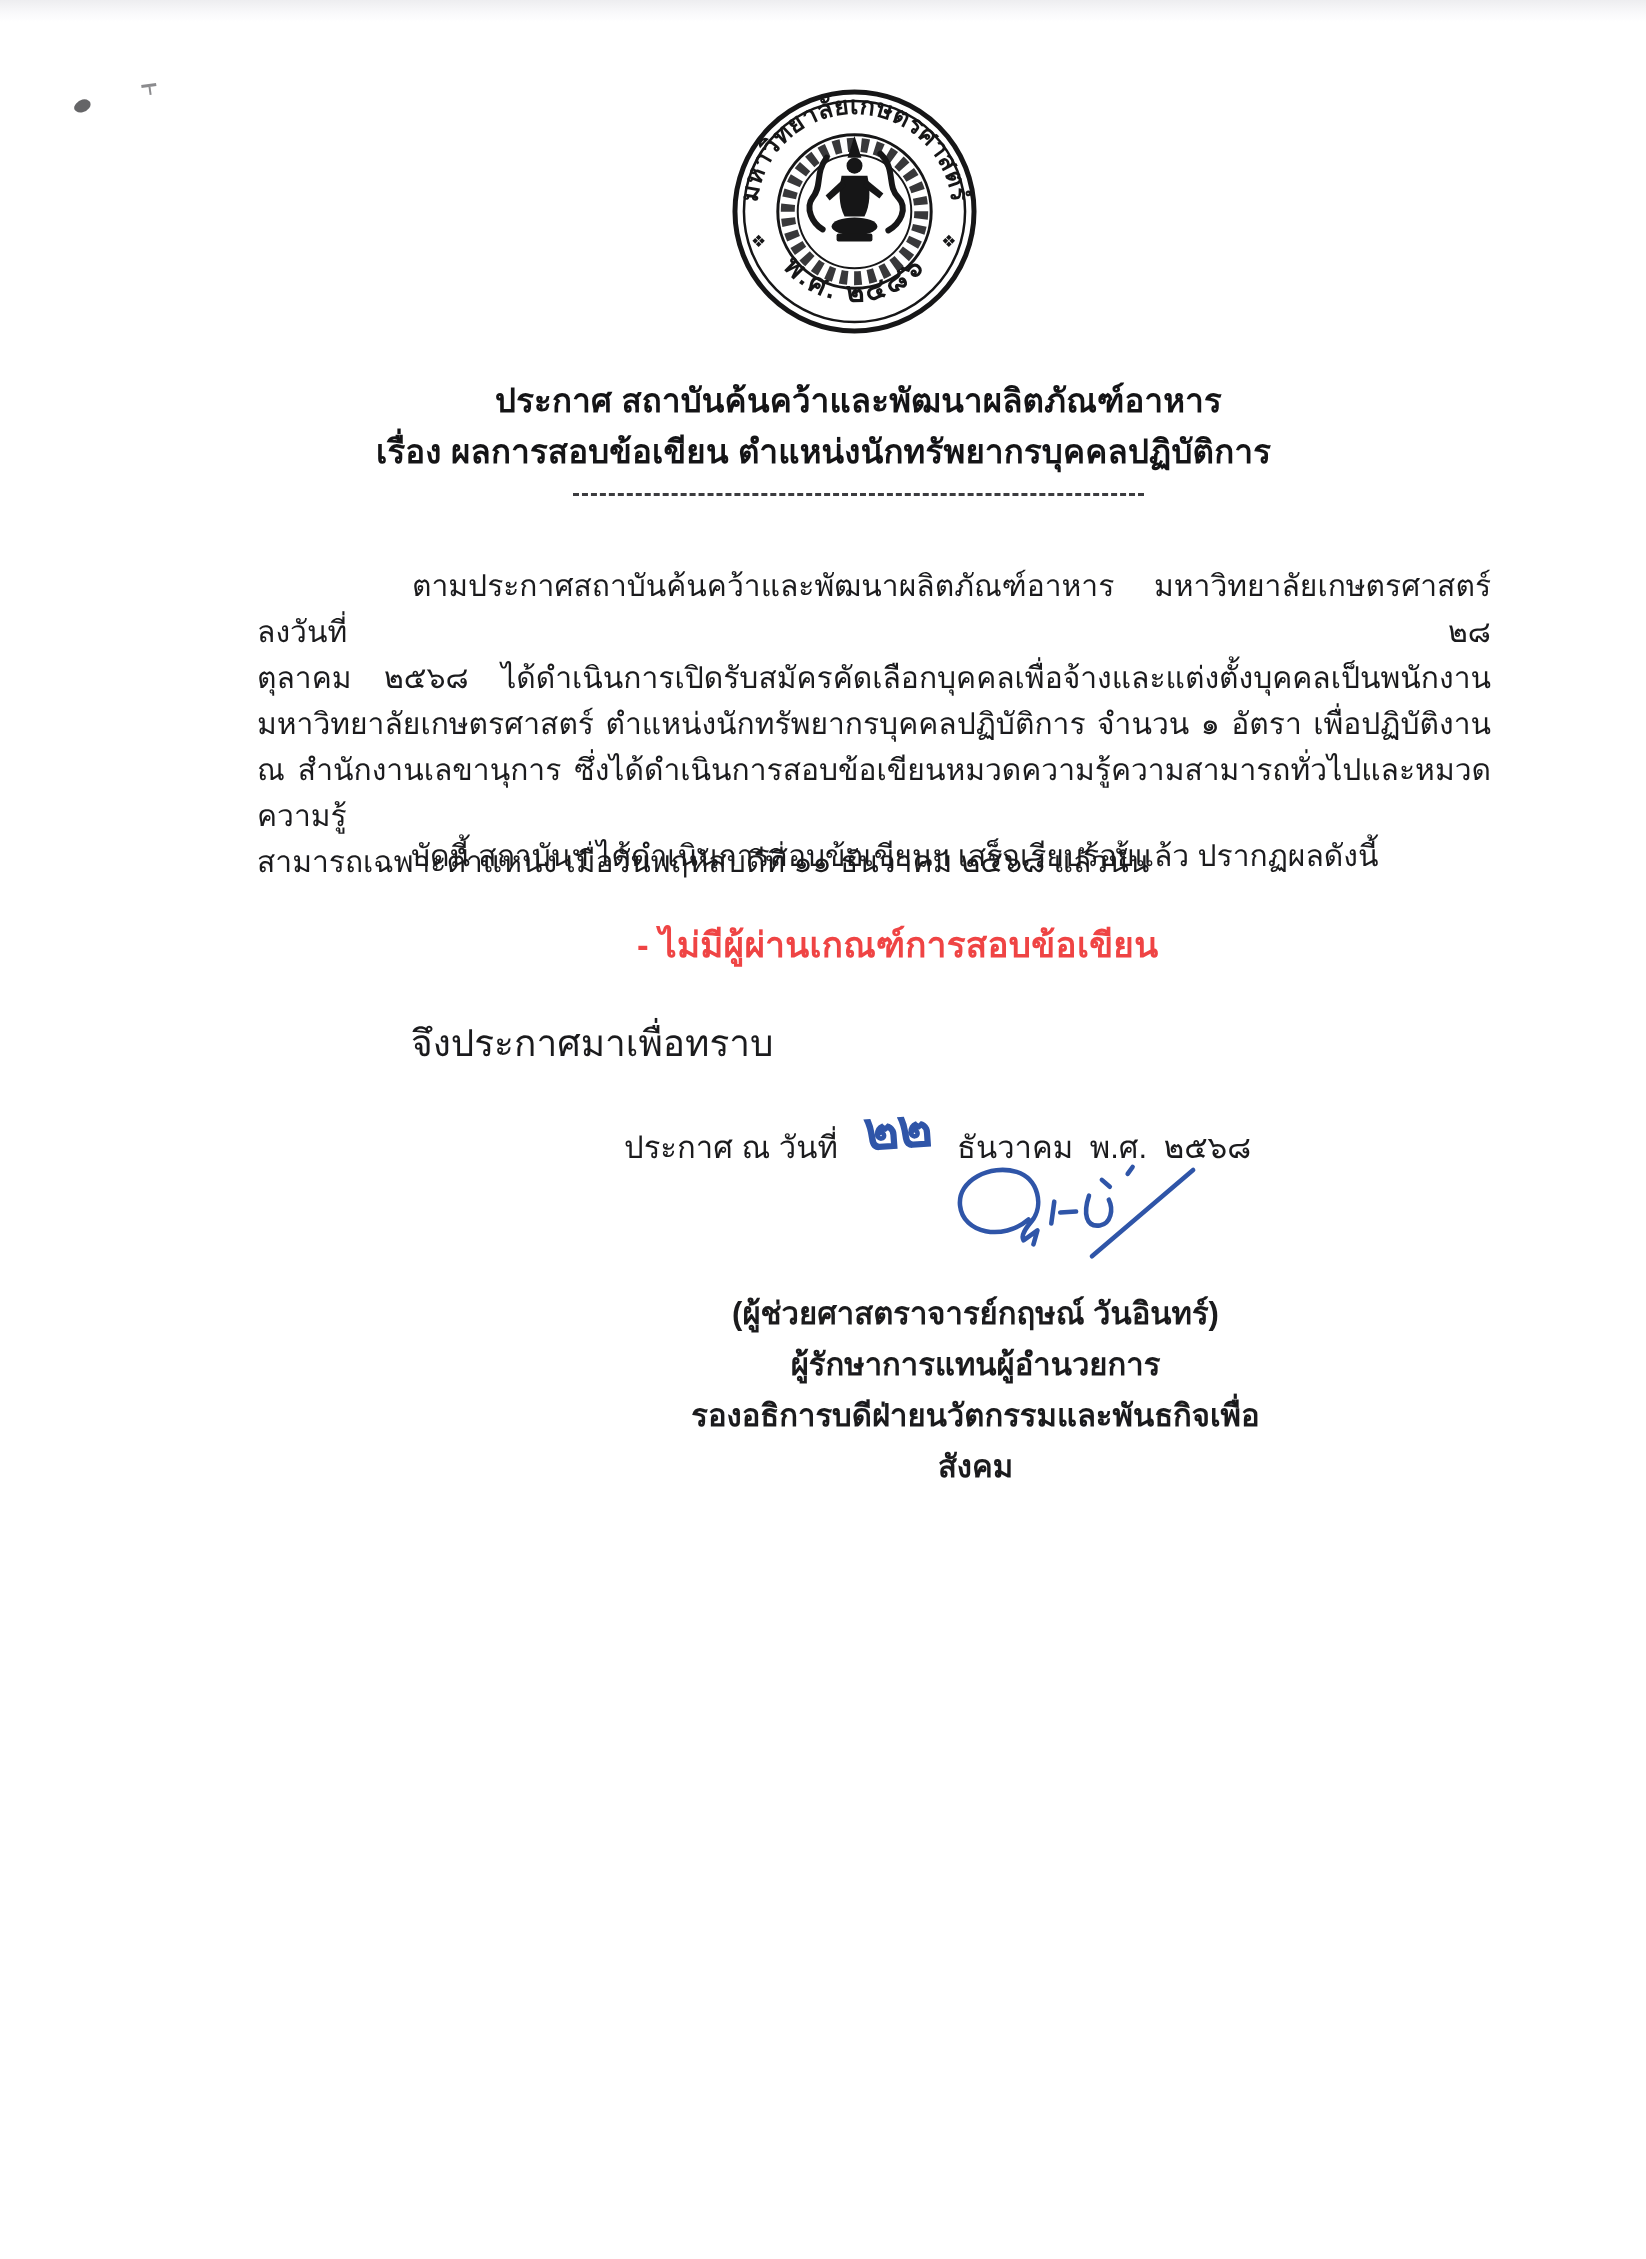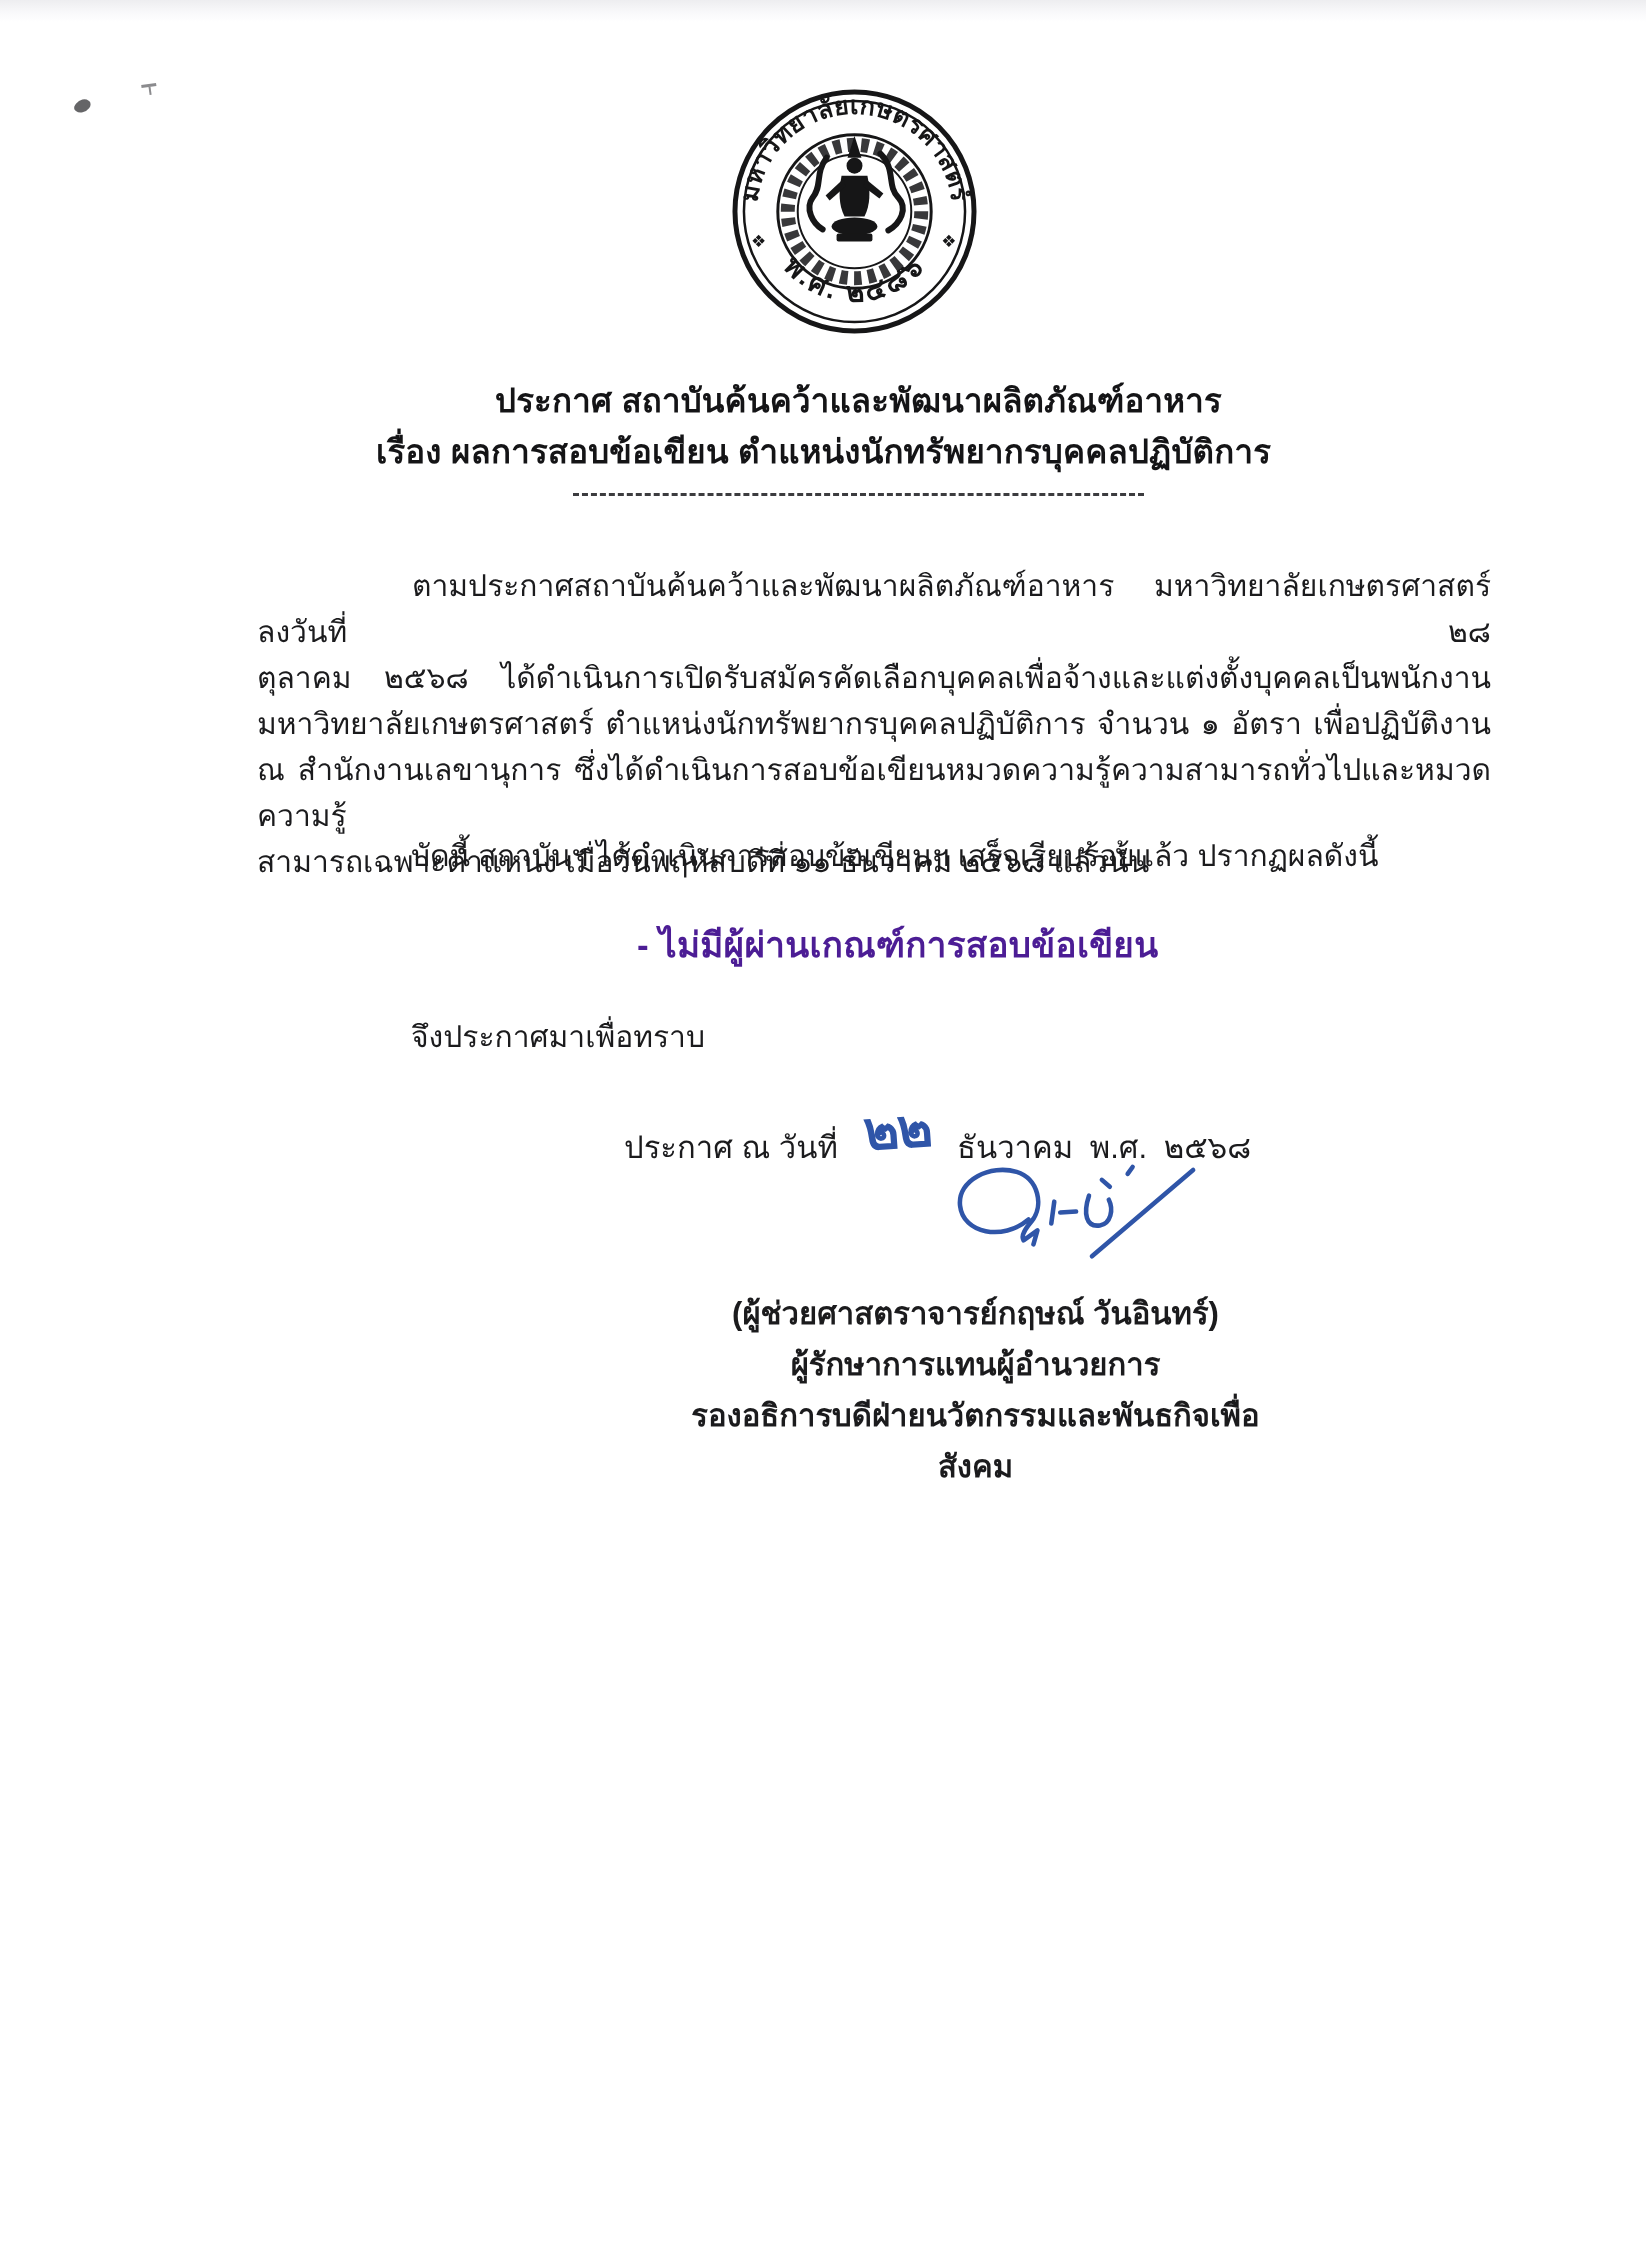--- a/index.html
+++ b/index.html
@@ -48,24 +48,24 @@
     font-size:30px;line-height:46px;color:#1b1b1d;
   }
   .para .jline{text-align:justify;text-align-last:justify;white-space:normal;}
   .para .jline-first{text-indent:155px;}
   .para .jline-last{text-align:left;text-align-last:left;}
   .notice-line{
     position:absolute;left:411px;top:832px;font-size:30px;color:#1b1b1d;
   }
   .result-line{
     position:absolute;left:637px;top:917px;
-    font-size:35px;font-weight:bold;color:#4c1d95;letter-spacing:0.3px;
+    font-size:35px;font-weight:bold;color:#ef4444;letter-spacing:0.3px;
   }
   .closing-line{
-    position:absolute;left:411px;top:1013px;font-size:30px;color:#1b1b1d;
+    position:absolute;left:411px;top:1013px;font-size:37px;color:#1b1b1d;
   }
   .date-row{
     position:absolute;left:624px;top:1112px;
     display:flex;align-items:flex-start;gap:26px;
     font-size:31px;color:#1b1b1d;
   }
   .date-prefix{padding-top:10px;}
   .date-suffix{padding-top:10px;word-spacing:8px;}
   .hand-day{
     font-size:54px;font-weight:bold;line-height:1;

